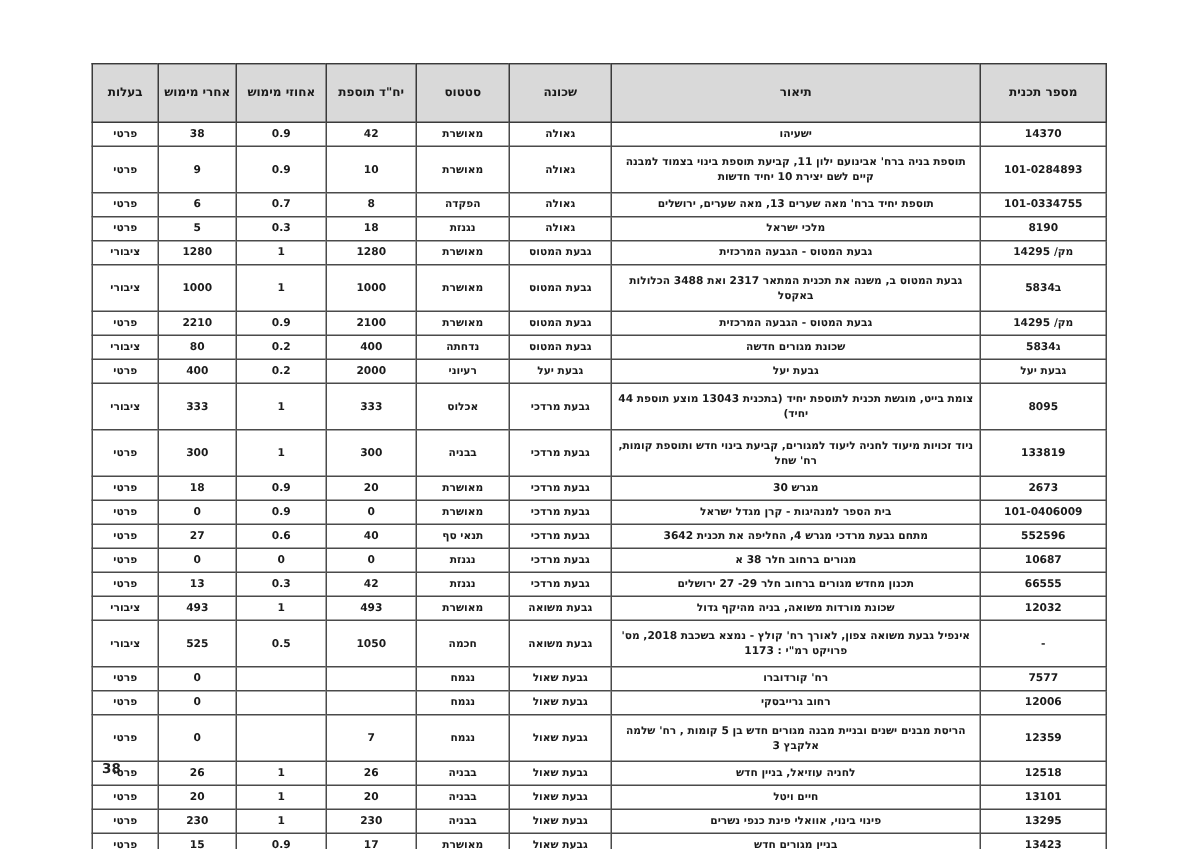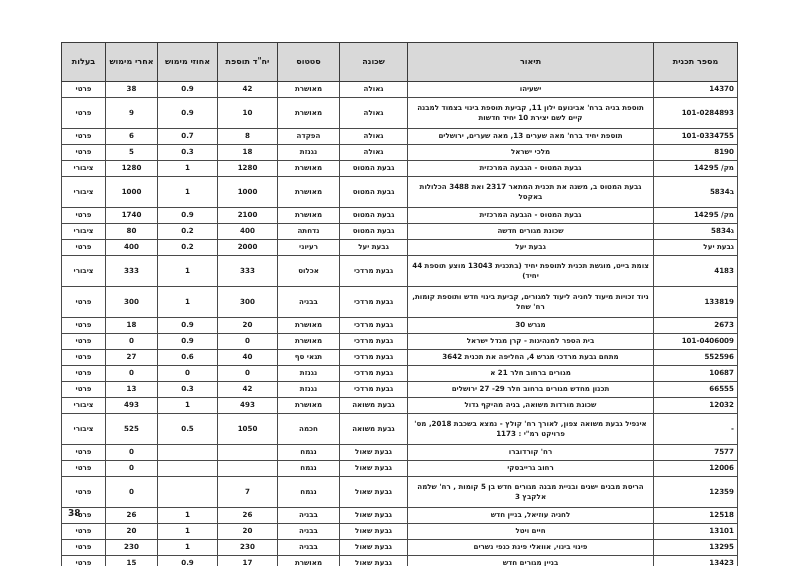--- a/index.html
+++ b/index.html
@@ -68,21 +68,21 @@
   }
   td.center {
     text-align: center;
   }
   td.desc {
     text-align: center;
     padding-right: 4px;
     padding-left: 4px;
   }
   td.program {
-    text-align: right;
+    text-align: center;
     padding-left: 5px;
   }
   tr.r-tall td { height: 28px; }
   tr.r-norm td { height: 13px; }
 
   .page-number {
     position: absolute;
     left: 68px;
     top: 508px;
     font-size: 9px;
@@ -183,21 +183,21 @@
             <td class="num"><span class="num-ltr">1000</span></td>
             <td class="center">ציבורי</td>
           </tr>
           <tr class="r-norm">
             <td class="program"><span class="num-ltr">מק/ 14295</span></td>
             <td class="desc">גבעת המטוס - הגבעה המרכזית</td>
             <td class="center">גבעת המטוס</td>
             <td class="center">מאושרת</td>
             <td class="num"><span class="num-ltr">2100</span></td>
             <td class="num"><span class="num-ltr">0.9</span></td>
-            <td class="num"><span class="num-ltr">1740</span></td>
+            <td class="num"><span class="num-ltr">2210</span></td>
             <td class="center">פרטי</td>
           </tr>
           <tr class="r-norm">
             <td class="program"><span class="num-ltr">5834ג</span></td>
             <td class="desc">שכונת מגורים חדשה</td>
             <td class="center">גבעת המטוס</td>
             <td class="center">נדחתה</td>
             <td class="num"><span class="num-ltr">400</span></td>
             <td class="num"><span class="num-ltr">0.2</span></td>
             <td class="num"><span class="num-ltr">80</span></td>
@@ -207,21 +207,21 @@
             <td class="program"><span class="num-ltr">גבעת יעל</span></td>
             <td class="desc">גבעת יעל</td>
             <td class="center">גבעת יעל</td>
             <td class="center">רעיוני</td>
             <td class="num"><span class="num-ltr">2000</span></td>
             <td class="num"><span class="num-ltr">0.2</span></td>
             <td class="num"><span class="num-ltr">400</span></td>
             <td class="center">פרטי</td>
           </tr>
           <tr class="r-tall">
-            <td class="program"><span class="num-ltr">4183</span></td>
+            <td class="program"><span class="num-ltr">8095</span></td>
             <td class="desc">צומת בייט, מוגשת תכנית לתוספת יחיד (בתכנית 13043 מוצע תוספת 44 יחיד)</td>
             <td class="center">גבעת מרדכי</td>
             <td class="center">אכלוס</td>
             <td class="num"><span class="num-ltr">333</span></td>
             <td class="num"><span class="num-ltr">1</span></td>
             <td class="num"><span class="num-ltr">333</span></td>
             <td class="center">ציבורי</td>
           </tr>
           <tr class="r-tall">
             <td class="program"><span class="num-ltr">133819</span></td>
@@ -258,21 +258,21 @@
             <td class="desc">מתחם גבעת מרדכי מגרש 4, החליפה את תכנית 3642</td>
             <td class="center">גבעת מרדכי</td>
             <td class="center">תנאי סף</td>
             <td class="num"><span class="num-ltr">40</span></td>
             <td class="num"><span class="num-ltr">0.6</span></td>
             <td class="num"><span class="num-ltr">27</span></td>
             <td class="center">פרטי</td>
           </tr>
           <tr class="r-norm">
             <td class="program"><span class="num-ltr">10687</span></td>
-            <td class="desc">מגורים ברחוב חלר 21 א</td>
+            <td class="desc">מגורים ברחוב חלר 38 א</td>
             <td class="center">גבעת מרדכי</td>
             <td class="center">נגנזת</td>
             <td class="num"><span class="num-ltr">0</span></td>
             <td class="num"><span class="num-ltr">0</span></td>
             <td class="num"><span class="num-ltr">0</span></td>
             <td class="center">פרטי</td>
           </tr>
           <tr class="r-norm">
             <td class="program"><span class="num-ltr">66555</span></td>
             <td class="desc">תכנון מחדש מגורים ברחוב חלר 29- 27  ירושלים</td>

